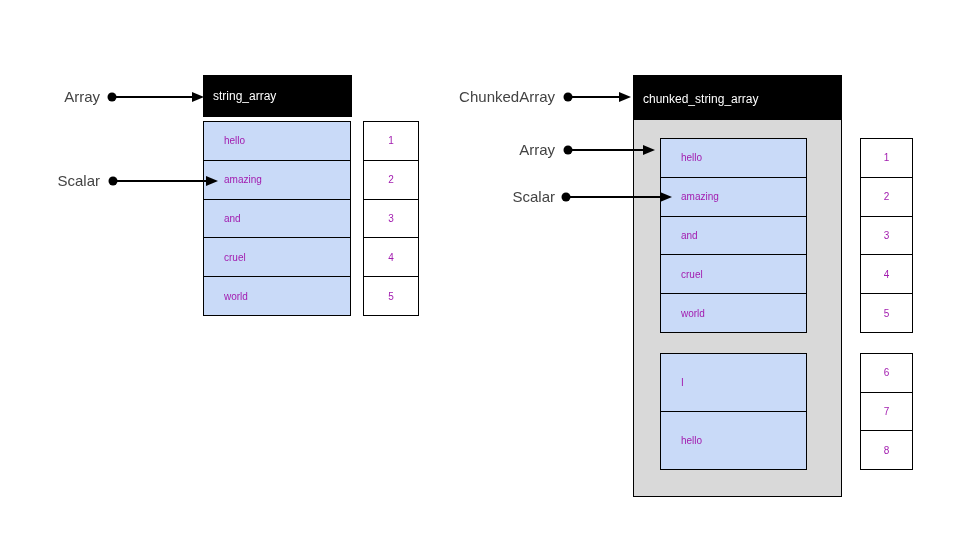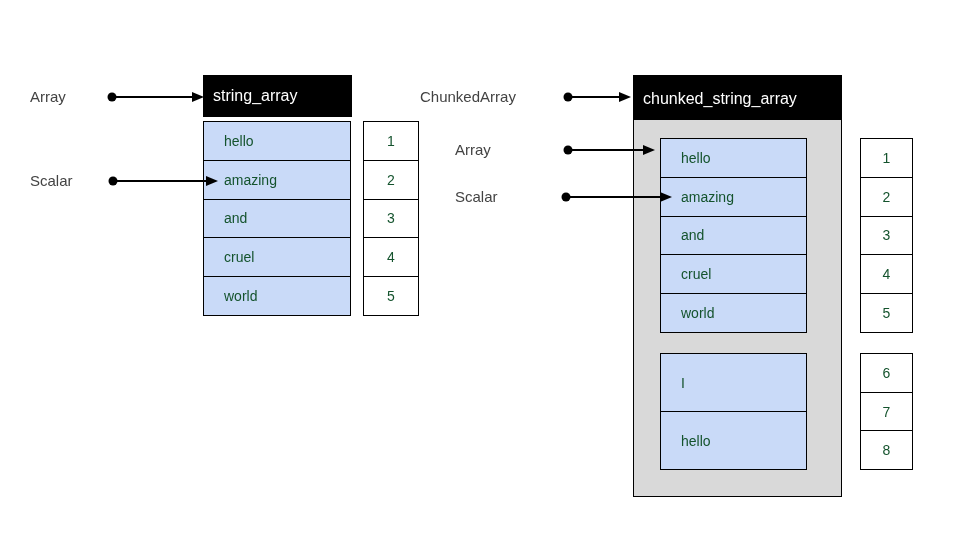--- a/index.html
+++ b/index.html
@@ -9,28 +9,28 @@
     height: 540px;
     background: #ffffff;
     font-family: "Liberation Sans", sans-serif;
     overflow: hidden;
   }
   .ptr-label {
     position: absolute;
     color: #434343;
     font-size: 15px;
     line-height: 18px;
-    text-align: left;
+    text-align: right;
     white-space: nowrap;
   }
   .hdr {
     position: absolute;
     background: #000000;
     color: #ffffff;
-    font-size: 16px;
+    font-size: 12px;
     display: flex;
     align-items: center;
     padding-left: 10px;
     box-sizing: border-box;
   }
   .chunk-container {
     position: absolute;
     background: #d9d9d9;
     border: 1.5px solid #000000;
     box-sizing: border-box;
@@ -40,22 +40,22 @@
     display: flex;
     flex-direction: column;
     border: 1.5px solid #000000;
     box-sizing: border-box;
   }
   .tbl .row {
     flex: 1;
     display: flex;
     align-items: center;
     border-bottom: 1px solid #000000;
-    font-size: 14px;
-    color: #14532d;
+    font-size: 10px;
+    color: #a21caf;
     overflow: hidden;
   }
   .tbl .row:last-child { border-bottom: none; }
   .tbl.data .row { background: #c9daf8; padding-left: 20px; }
   .tbl.idx .row { background: #ffffff; justify-content: center; }
   svg.arrows {
     position: absolute;
     left: 0; top: 0;
     pointer-events: none;
   }

